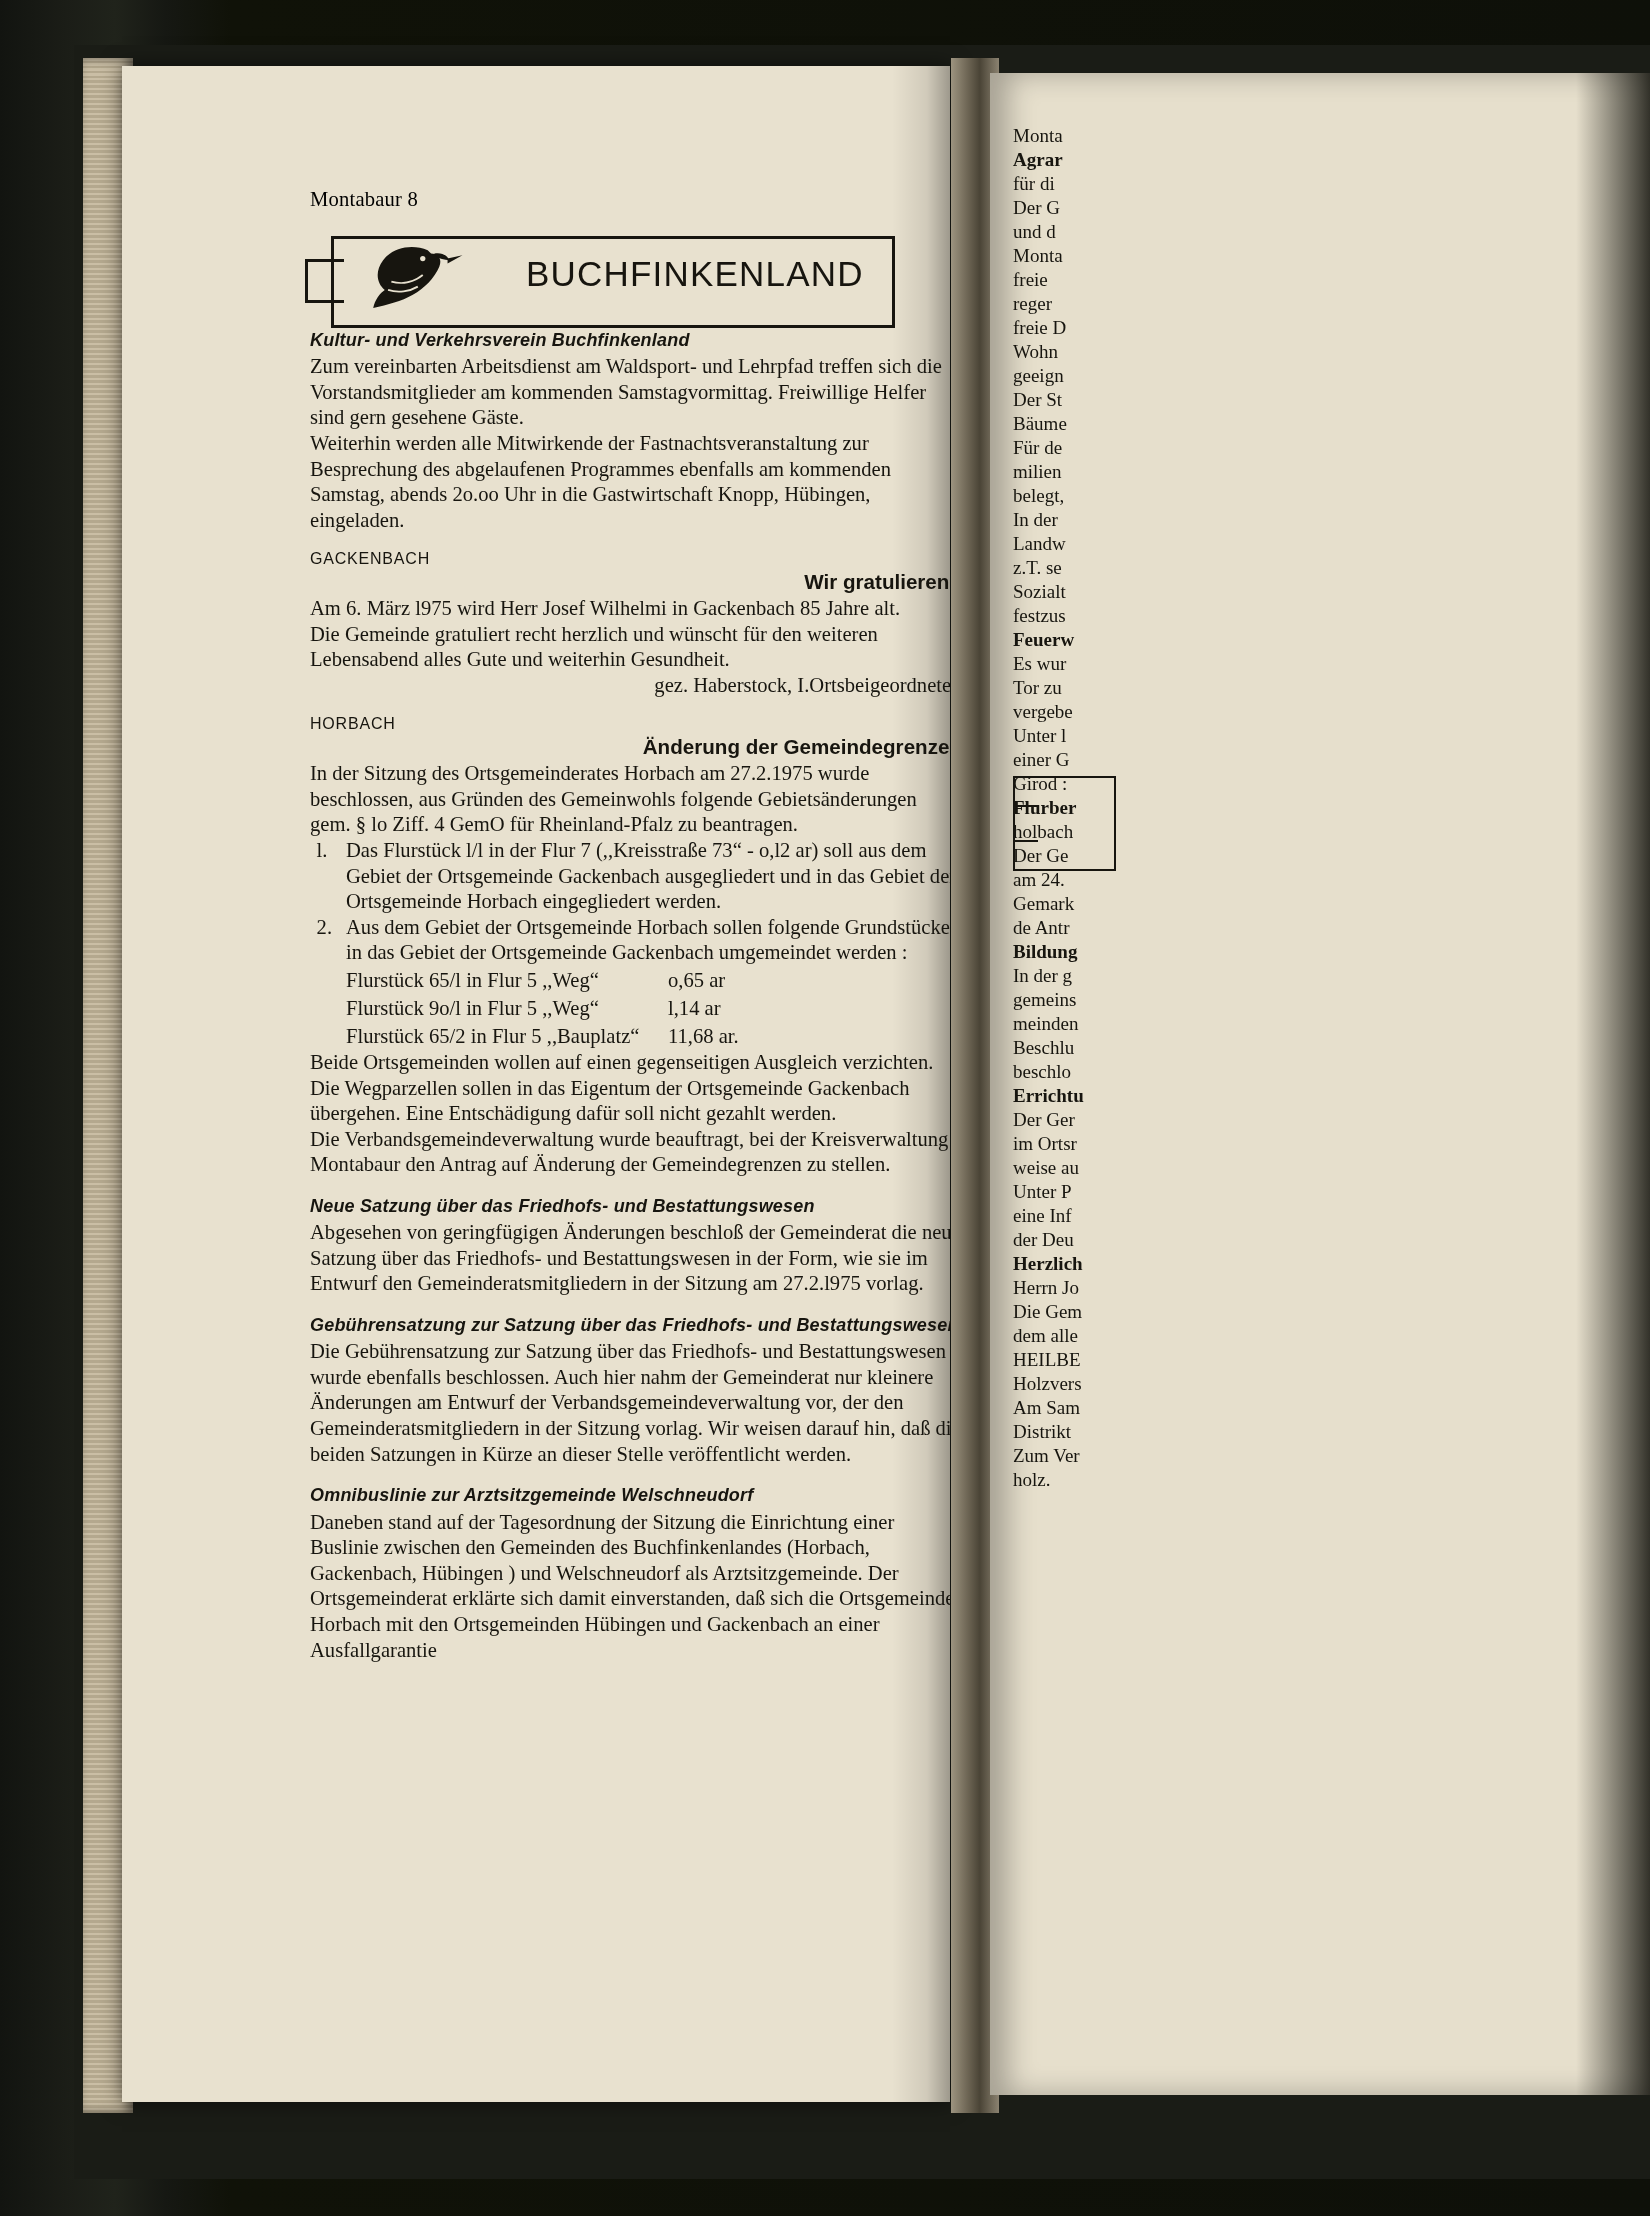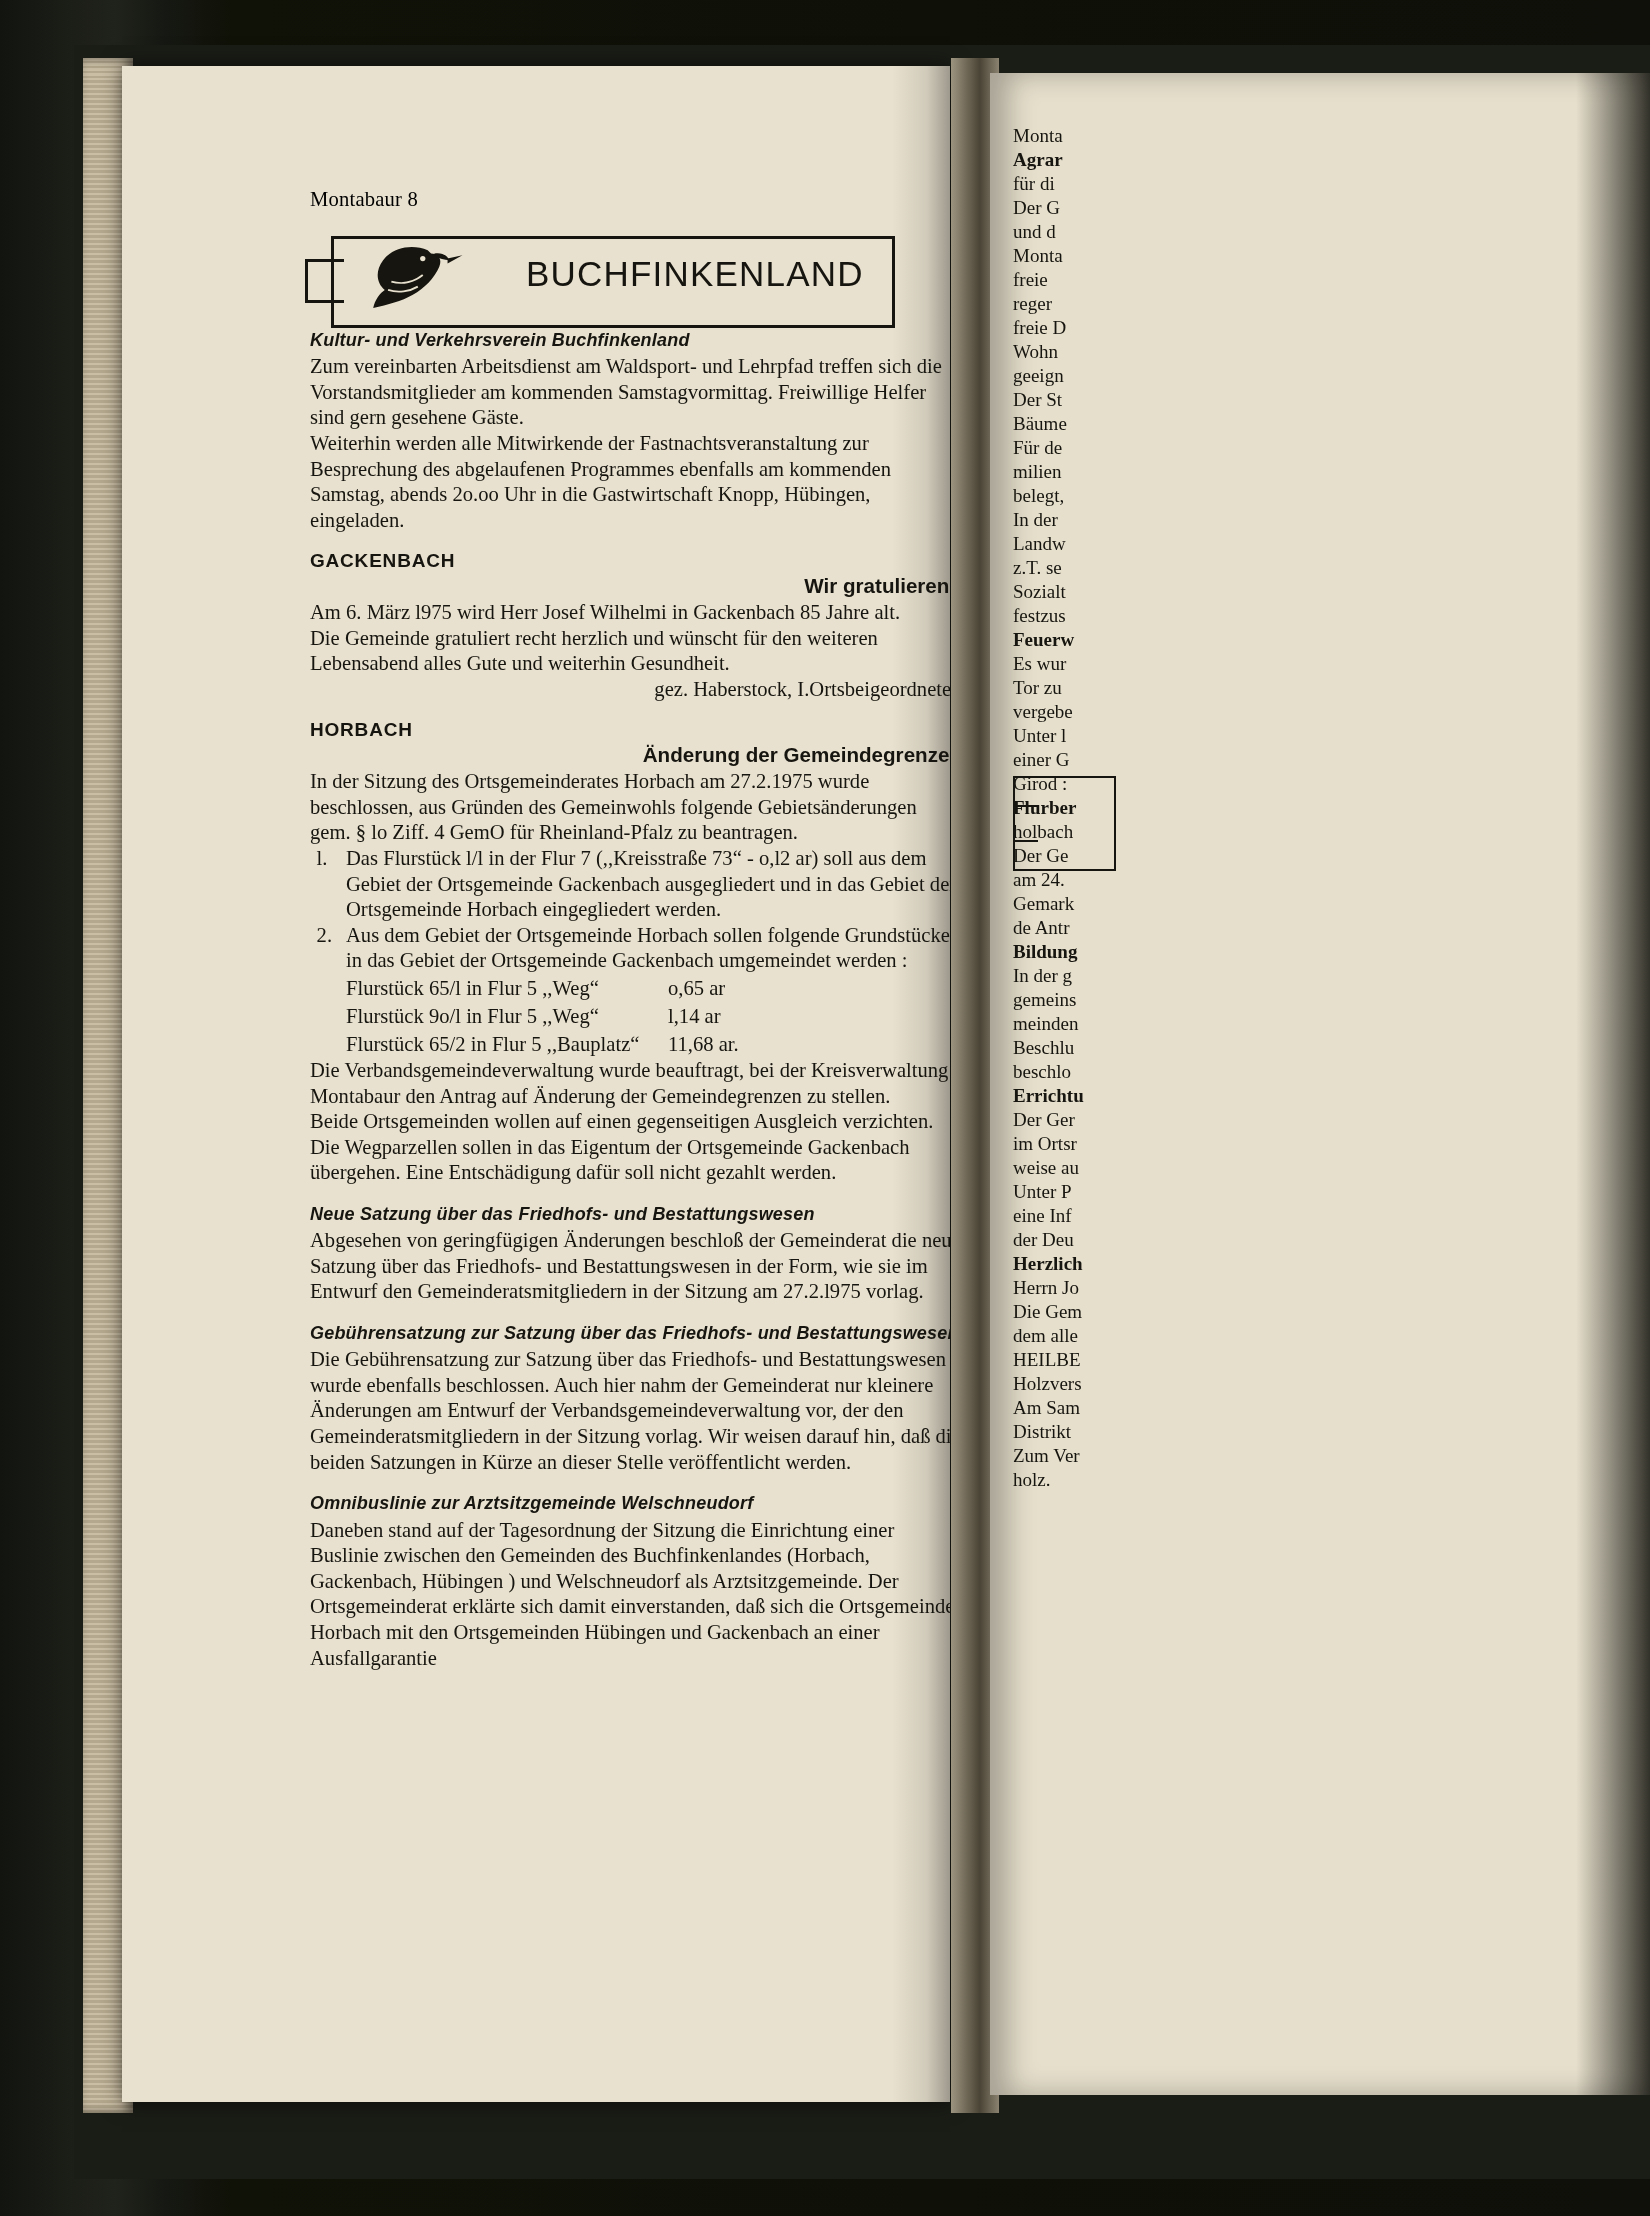--- a/index.html
+++ b/index.html
@@ -38,21 +38,21 @@
   
   .masthead{position:absolute;left:305px;top:229px;width:586px;height:101px;}
   .mh-box{position:absolute;left:26.4px;top:6.6px;width:558px;height:86px;border:3.3px solid #17150f;}
   .mh-tab{position:absolute;left:0px;top:30px;width:36px;height:38px;border:3.3px solid #17150f;border-right:none;background:#e8e1cf;}
   .mh-title{position:absolute;left:221px;top:25px;font-family:"Liberation Sans",sans-serif;
       font-size:35px;letter-spacing:1.2px;color:#17150f;}
   .bird{position:absolute;left:50px;top:13.2px;width:157px;height:76px;}
 
   h3.sec{font-family:"Liberation Sans",sans-serif;font-weight:bold;font-size:18px;margin:18px 0 3.3px;letter-spacing:0.2px;font-style:italic;}
   h3.secsm{font-family:"Liberation Sans",sans-serif;font-weight:bold;font-size:20.6px;margin:13.2px 0 2.5px;text-align:right;}
-  h4.cap{font-family:"Liberation Sans",sans-serif;font-weight:bold;font-size:19px;margin:16.5px 0 1.7px;letter-spacing:0.8px;}
+  h4.cap{font-family:"Liberation Sans",sans-serif;font-weight:normal;font-size:16px;margin:16.5px 0 1.7px;letter-spacing:0.8px;}
   p{margin:0 0 0 0;font-size:20.6px;line-height:25.6px;text-align:left;}
   .sig{text-align:right;font-size:20.6px;line-height:25.6px;}
   ol.num{margin:0;padding:0;list-style:none;}
   ol.num li{position:relative;padding-left:36px;font-size:20.6px;line-height:25.6px;}
   ol.num li .n{position:absolute;left:6.6px;top:0;}
   .tbl{margin-left:36px;font-size:20.6px;line-height:28px;}
   .tbl .r{display:flex;}
   .tbl .r .a{width:322px;}
   .tbl .r .b{width:165px;text-align:left;}
   .indent{margin-left:36px;}
@@ -122,22 +122,22 @@
       <div class="r">
           <div class="a">Flurstück 9o/l in Flur 5 ,,Weg“</div>
           <div class="b">l,14 ar</div>
         </div>
       <div class="r">
           <div class="a">Flurstück 65/2 in Flur 5 ,,Bauplatz“</div>
           <div class="b">11,68 ar.</div>
         </div>
     </div>
 
+    <p>Beide Ortsgemeinden wollen auf einen gegenseitigen Ausgleich verzichten. Die Wegparzellen sollen in das Eigentum der Ortsgemeinde Gackenbach übergehen. Eine Entschädigung dafür soll nicht gezahlt werden.</p>
     <p>Die Verbandsgemeindeverwaltung wurde beauftragt, bei der Kreisverwaltung Montabaur den Antrag auf Änderung der Gemeindegrenzen zu stellen.</p>
-    <p>Beide Ortsgemeinden wollen auf einen gegenseitigen Ausgleich verzichten. Die Wegparzellen sollen in das Eigentum der Ortsgemeinde Gackenbach übergehen. Eine Entschädigung dafür soll nicht gezahlt werden.</p>
 
     <h3 class="sec">Neue Satzung über das Friedhofs- und Bestattungswesen</h3>
     <p>Abgesehen von geringfügigen Änderungen beschloß der Gemeinderat die neue Satzung über das Friedhofs- und Bestattungswesen in der Form, wie sie im Entwurf den Gemeinderatsmitgliedern in der Sitzung am 27.2.l975 vorlag.</p>
 
     <h3 class="sec">Gebührensatzung zur Satzung über das Friedhofs- und Bestattungswesen</h3>
     <p>Die Gebührensatzung zur Satzung über das Friedhofs- und Bestattungswesen wurde ebenfalls beschlossen. Auch hier nahm der Gemeinderat nur kleinere Änderungen am Entwurf der Verbandsgemeindeverwaltung vor, der den Gemeinderatsmitgliedern in der Sitzung vorlag. Wir weisen darauf hin, daß die  beiden Satzungen in Kürze an dieser Stelle veröffentlicht werden.</p>
 
     <h3 class="sec">Omnibuslinie zur Arztsitzgemeinde Welschneudorf</h3>
     <p>Daneben stand auf der Tagesordnung der Sitzung die Einrichtung einer Buslinie zwischen den Gemeinden des Buchfinkenlandes (Horbach, Gackenbach, Hübingen ) und Welschneudorf als Arztsitzgemeinde. Der Ortsgemeinderat erklärte sich damit einverstanden, daß sich  die Ortsgemeinde Horbach mit den Ortsgemeinden Hübingen und Gackenbach an einer Ausfallgarantie</p>
   </div>

